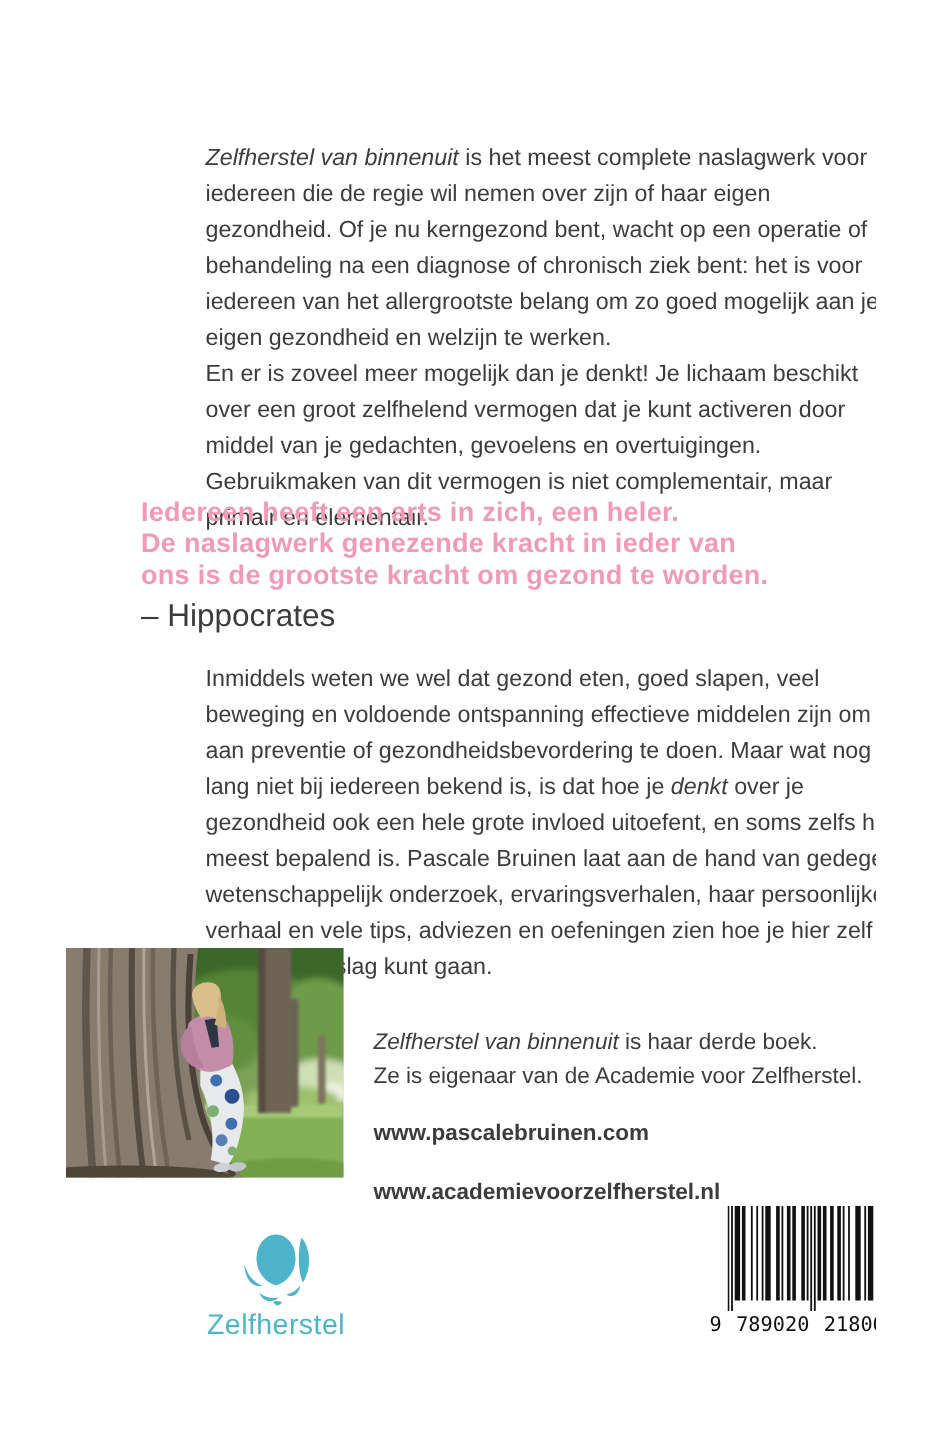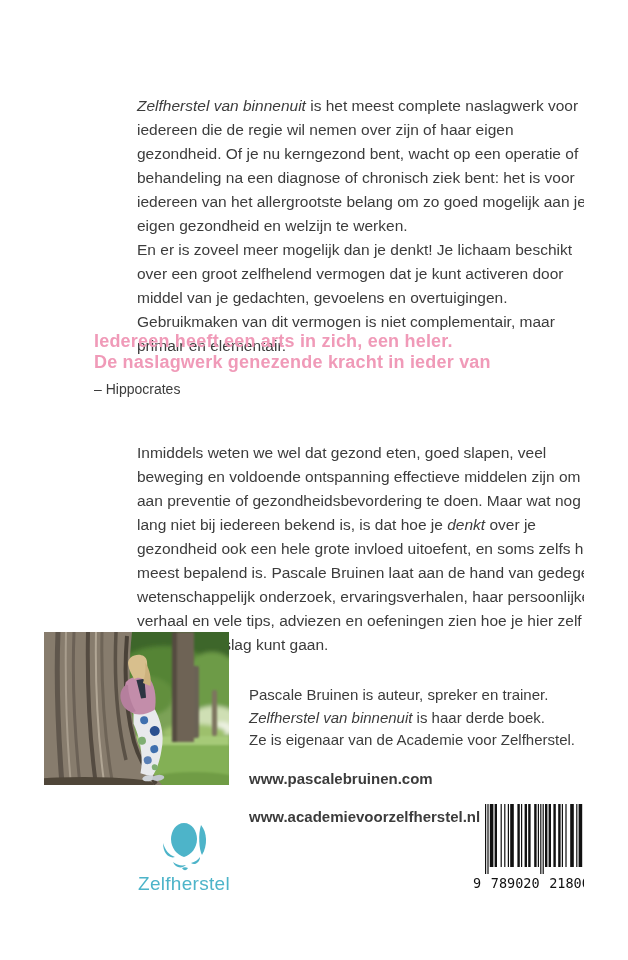--- a/index.html
+++ b/index.html
@@ -3,21 +3,21 @@
 <meta charset="utf-8">
 <style>
   html,body{margin:0;padding:0;background:#fff;}
   .page{position:relative;width:540px;height:960px;background:#fff;margin:0 auto;overflow:hidden;
         font-family:"Liberation Sans",sans-serif;color:var(--body-text,#3c3c3c);}
   .synopsis{position:absolute;left:93px;top:94px;width:464px;font-size:15.5px;line-height:24px;}
   .synopsis p{margin:0;}
   .it{font-style:italic;}
   .quote{position:absolute;left:50px;top:331px;width:528px;text-align:left;
          color:var(--quote-pink,#f09ab8);font-weight:bold;font-size:18px;line-height:21px;letter-spacing:.2px;}
-  .quote-attr{color:var(--body-text,#3c3c3c);font-weight:400;font-size:14px;margin-top:6px;letter-spacing:0;}
+  .quote-attr{color:var(--body-text,#3c3c3c);font-weight:400;font-size:21px;margin-top:6px;letter-spacing:0;}
   .p3{position:absolute;left:93px;top:441px;width:468px;font-size:15.5px;line-height:24px;margin:0;}
   .photo{position:absolute;left:0;top:632px;width:185px;height:153px;}
   .photo svg{display:block;}
   .bio{position:absolute;left:205px;top:684px;font-size:15px;line-height:22.6px;}
   .bio .url{font-weight:bold;margin-top:16px;}
   .publisher{position:absolute;left:75px;top:820px;width:130px;text-align:center;}
   .publisher svg{display:block;margin:0 auto;}
   .publisher-name{color:var(--publisher-teal,#4db4c9);font-size:19px;margin-top:1px;letter-spacing:.3px;}
   .barcode{position:absolute;left:428px;top:804px;width:127px;}
   .barcode svg{display:block;margin-left:13px;width:114px;height:70px;fill:var(--barcode-black,#111);}
@@ -31,20 +31,21 @@
 <div class="page">
 
   <div class="synopsis">
     <p><span class="it">Zelfherstel van binnenuit</span><span> is het meest complete naslagwerk voor iedereen die de regie wil nemen over zijn of haar eigen gezondheid. Of je nu kerngezond bent, wacht op een operatie of behandeling na een diagnose of chronisch ziek bent: het is voor iedereen van het allergrootste belang om zo goed mogelijk aan je eigen gezondheid en welzijn te werken.</span></p>
     <p>En er is zoveel meer mogelijk dan je denkt! Je lichaam beschikt over een groot zelfhelend vermogen dat je kunt activeren door middel van je gedachten, gevoelens en overtuigingen. Gebruikmaken van dit vermogen is niet complementair, maar primair en elementair.</p>
   </div>
 
   <div class="quote">
     <div>Iedereen heeft een arts in zich, een heler.</div>
     <div>De naslagwerk genezende kracht in ieder van</div>
+    <div>ons is de grootste kracht om gezond te worden.</div>
     <div class="quote-attr">– Hippocrates</div>
   </div>
 
   <p class="p3"><span>Inmiddels weten we wel dat gezond eten, goed slapen, veel beweging en voldoende ontspanning effectieve middelen zijn om aan preventie of gezondheidsbevordering te doen. Maar wat nog lang niet bij iedereen bekend is, is dat hoe je </span><span class="it">denkt</span><span> over je gezondheid ook een hele grote invloed uitoefent, en soms zelfs het meest bepalend is. Pascale Bruinen laat aan de hand van gedegen wetenschappelijk onderzoek, ervaringsverhalen, haar persoonlijke verhaal en vele tips, adviezen en oefeningen zien hoe je hier zelf mee aan de slag kunt gaan.</span></p>
 
   <div class="photo">
     <svg width="185" height="153" viewBox="0 0 185 153">
       <defs>
         <filter id="b2" x="-20%" y="-20%" width="140%" height="140%">
             <feGaussianBlur stdDeviation="2.2"></feGaussianBlur>
@@ -101,21 +102,20 @@
         <path d="M93 50 C85 55 84 64 88 72 C91 77 95 79 99 78 C95 68 94 58 95 51 Z" fill="#b57f9d"></path>
         <path d="M104 47 L112 47 L111 66 L106 66 Z" fill="#2d3442"></path>
         <ellipse cx="107" cy="36" rx="6.5" ry="7.5" fill="#ecc9ab"></ellipse>
         <path d="M98 31 C97 20 117 19 117 30 C117 37 115 43 113 49 C109 45 105 44 102 46 C100 41 98 36 98 31 Z" fill="#d8bf8d"></path>
         <path d="M115 31 C119 39 119 48 117 55 L110 51 C113 45 115 38 115 31 Z" fill="#cdb27e"></path>
       </g>
     </svg>
   </div>
 
   <div class="bio">
-    <div>Pascale Bruinen is auteur, spreker en trainer.</div>
     <div><span class="it">Zelfherstel van binnenuit</span><span> is haar derde boek.</span></div>
     <div>Ze is eigenaar van de Academie voor Zelfherstel.</div>
     <div class="url">www.pascalebruinen.com</div>
     <div class="url">www.academievoorzelfherstel.nl</div>
   </div>
 
   <div class="publisher">
     <svg width="62" height="52" viewBox="0 0 62 52" fill="#4db4c9">
       <path d="M31 3 C39 3 44 11 44 19 C44 28 38 35 31 37 C24 35 18 28 18 19 C18 11 23 3 31 3 Z"></path>
       <path d="M48 5 C54 12 55 25 49 35 C46 30 45 14 48 5 Z"></path>

